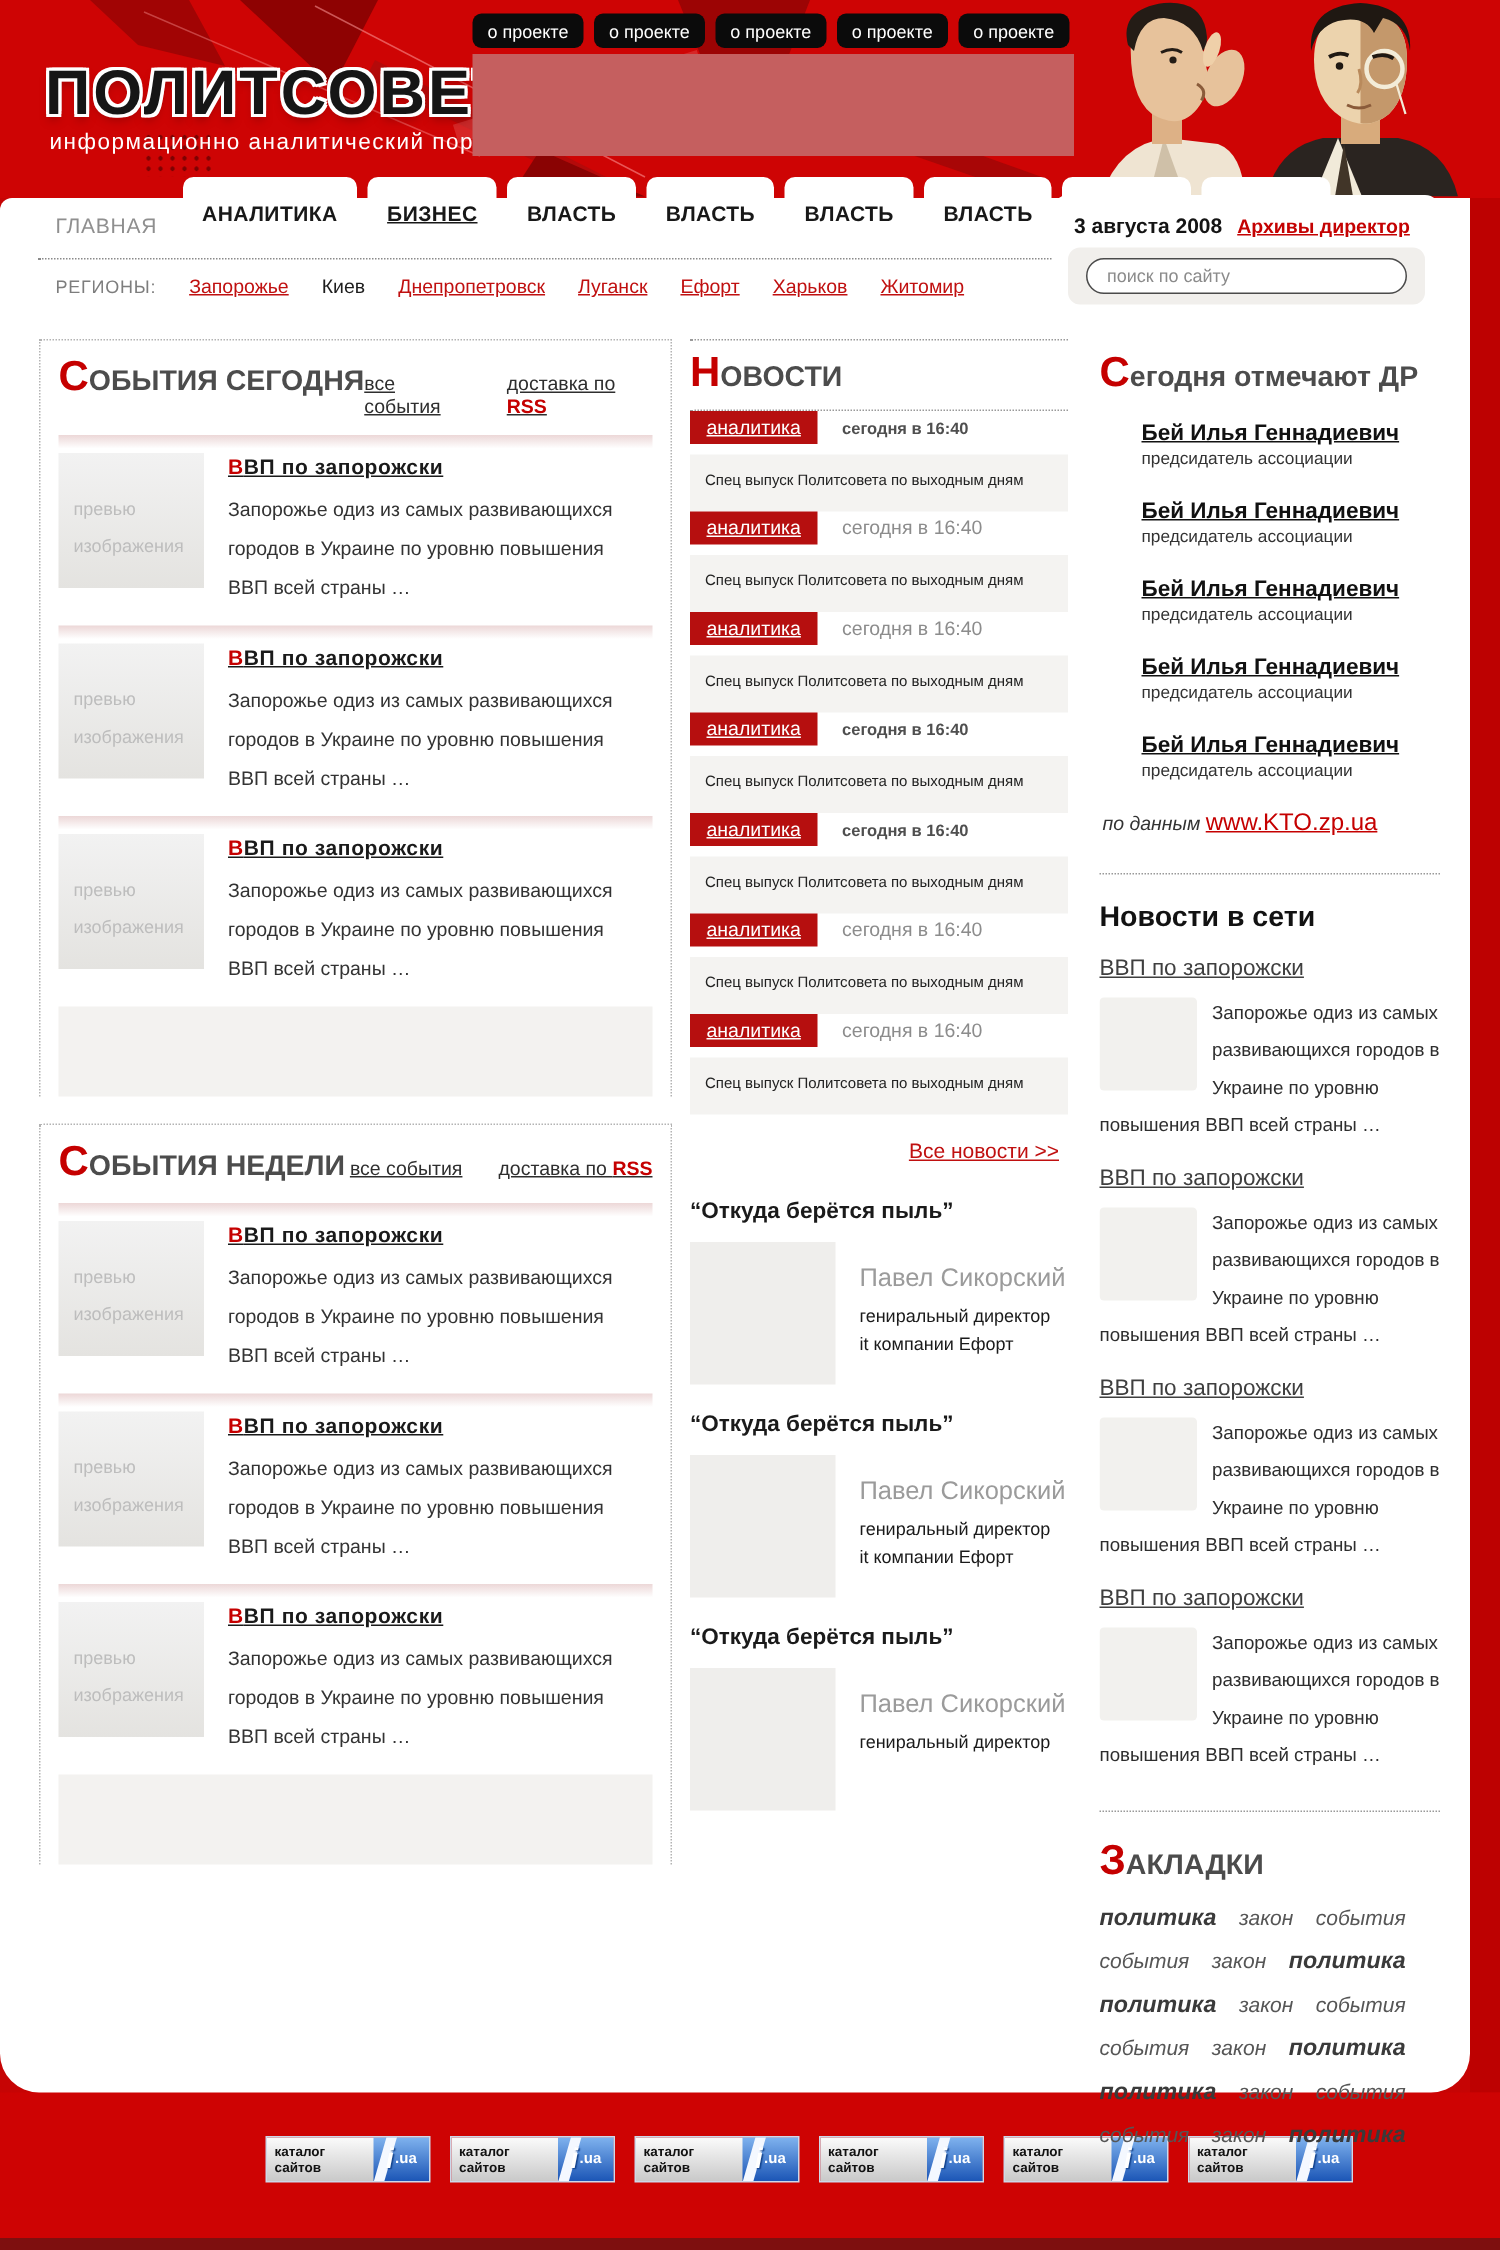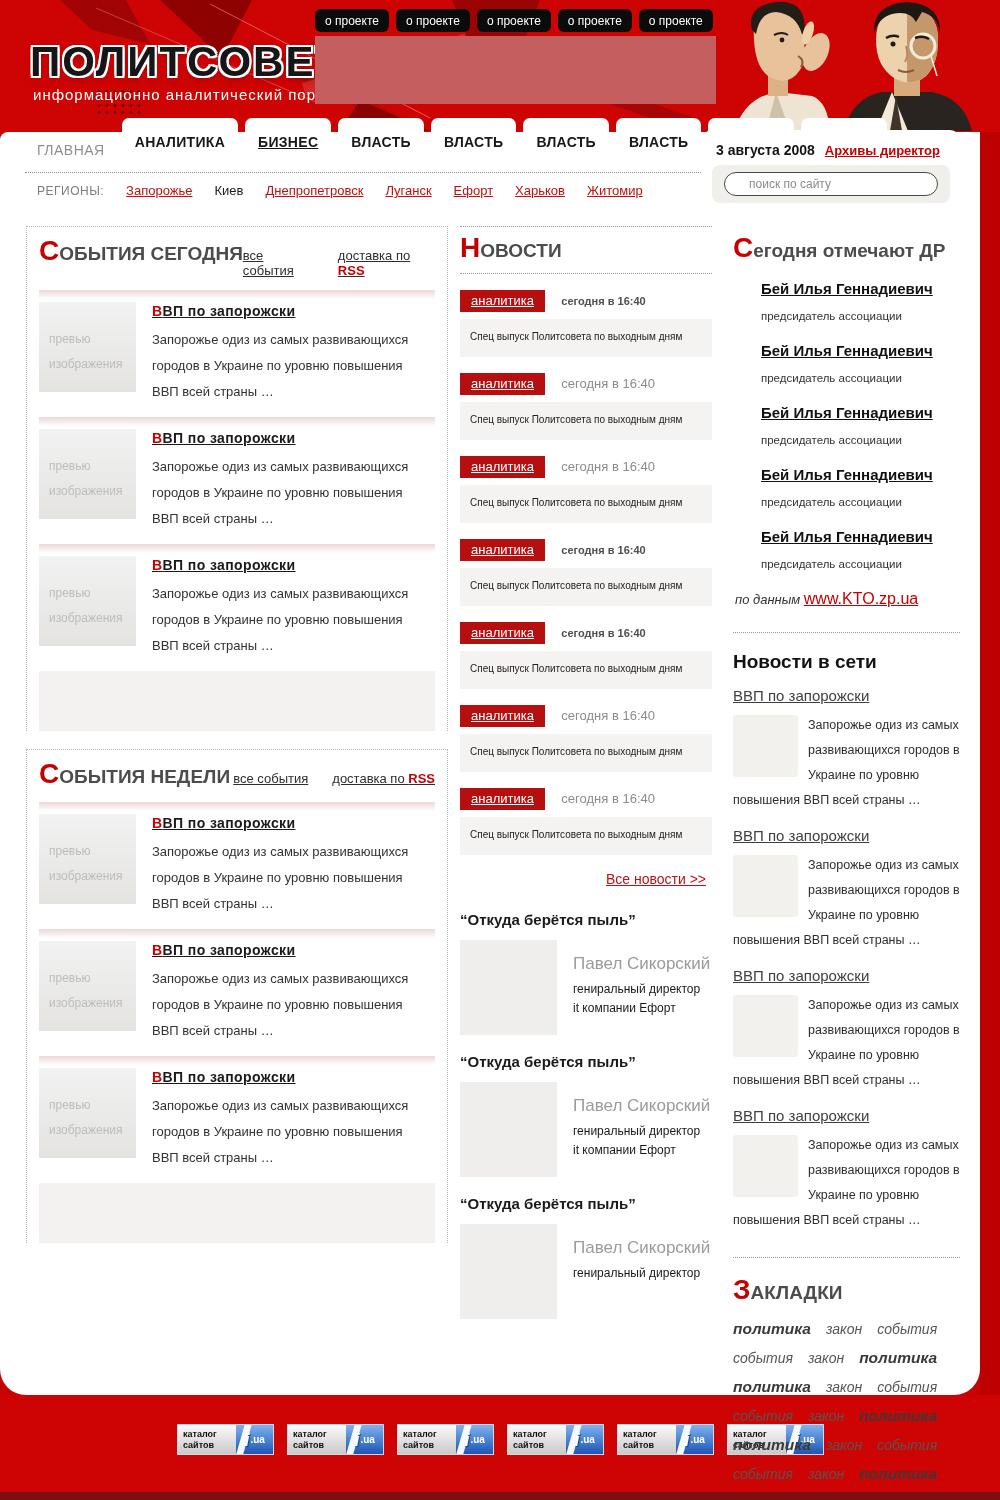--- a/index.html
+++ b/index.html
@@ -41,21 +41,21 @@
   .regions-label { color:#7d7d7d; font-size:12px; letter-spacing:.5px; }
   .rg { color:#c01010; text-decoration:underline; }
   .rg.cur { color:#1d1d1d; text-decoration:none; }
 
   
   .info-panel { position:absolute; left:702px; top:130px; width:258px; height:82px; background:#fff; border-radius:10px; }
   .date-row { padding:12px 14px 4px 14px; display:flex; align-items:baseline; gap:10px; }
   .date-txt { font-weight:bold; font-size:14px; color:#141414; }
   .archives { color:#c40202; font-weight:bold; font-size:13px; text-decoration:underline; }
   .search-wrap { margin:3px 10px 0 10px; background:#f1efec; border-radius:8px; padding:7px 12px; }
-  .search-input { width:100%; height:24px; border:1px solid #4a4a4a; border-radius:12px; padding:0 24px;
+  .search-input { width:100%; height:24px; border:1px solid #4a4a4a; border-radius:12px; padding:0 13px;
     font-size:12px; color:#333; font-family:inherit; outline:none; background:#fff; }
   .search-input::placeholder { color:#8b8b8b; }
 
   
   .sec-title { font-size:19px; color:#4c4c4c; white-space:nowrap; }
   .sec-title .cap { color:#c50000; font-size:28px; }
   .sec-title .caps { text-transform:uppercase; }
   .cols { position:absolute; z-index:3; }
 
   
@@ -74,58 +74,58 @@
   .ev-txt { margin-left:16px; }
   .ev-title { font-size:14px; font-weight:bold; color:#1a1a1a; text-decoration:underline; letter-spacing:.4px; margin:1px 0 8px; display:inline-block; }
   .ev-title .cap { color:#c50000; font-size:14px; }
   .ev-body { font-size:13px; color:#333; line-height:26px; max-width:262px; }
   .gray-bar { height:60px; background:#f3f2f0; margin:12px 0 0 0; }
   .week-gap { height:18px; }
 
   
   .col-mid { left:460px; top:226px; width:252px; }
   .mid-h { border-top:1px dotted #999; border-bottom:1px dotted #999; padding:5px 0 9px; }
-  .news-item { margin-top:16px; }
+  .news-item { }
   .badge { display:inline-block; background:#b60f0f; color:#fff; font-size:13px; padding:3px 11px 4px; }
   .ntime { color:#8c8c8c; font-size:13px; margin-left:12px; }
   .ntime.strong { font-weight:bold; font-size:11px; color:#4f4f4f; }
   .nbody { background:#f4f3f1; padding:6px 10px 8px; font-size:10px; line-height:24px; color:#222; margin-top:7px; }
   .all-news { display:block; text-align:right; color:#c01010; font-size:14px; text-decoration:underline; margin:16px 6px 24px 0; }
   .iv { margin-top:18px; }
   .iv-quote { font-size:15px; font-weight:bold; color:#1a1a1a; margin-bottom:12px; display:inline-block; }
   .iv-row { display:flex; margin-bottom:10px; }
   .iv-ph { width:97px; height:95px; flex:0 0 97px; background:#efeeec; }
   .iv-info { margin-left:16px; padding-top:14px; }
   .iv-name { color:#9b9b9b; font-size:17px; margin-bottom:6px; }
   .iv-role { color:#1a1a1a; font-size:12px; line-height:19px; }
 
   
   .col-right { left:733px; top:232px; width:227px; }
   .bd-item { margin:0 0 20px 28px; }
   .bd-list { margin-top:16px; }
   .bd-name { font-size:15px; font-weight:bold; color:#111; text-decoration:underline; }
-  .bd-role { font-size:11.5px; color:#333; margin-top:12px; }
+  .bd-role { font-size:11.5px; color:#333; margin-top:2px; }
   .bd-src { margin:4px 0 0 2px; font-size:13px; color:#333; }
   .bd-src i { font-style:italic; }
   .kto { color:#c50000; font-weight:normal; font-size:16px; text-decoration:underline; }
   .net-sec { margin-top:24px; border-top:1px dotted #999; padding-top:18px; }
   .net-title { font-size:19px; font-weight:bold; color:#121212; }
   .net-item { margin-top:14px; }
   .net-link { color:#3f3f3f; font-size:15px; text-decoration:underline; }
   .net-body { margin-top:8px; font-size:12.5px; line-height:25px; color:#2e2e2e; overflow:hidden; }
   .net-thumb { float:left; width:65px; height:62px; background:#f2f1ee; border-radius:3px; margin:2px 10px 2px 0; }
   .bm-sec { margin-top:24px; border-top:1px dotted #999; padding-top:16px; }
   .bm-rows { margin-top:14px; }
   .bm-row { margin-bottom:11px; }
   .tag { font-size:14px; color:#565656; margin-right:15px; text-decoration:none;font-style:italic; }
   .tag.big { font-size:15.5px; font-weight:bold; color:#3a3a3a; }
 
   
   .badges { position:absolute; left:177px; top:1424px; display:flex; gap:13px; }
-  .cat-badge { width:97px; height:31px; display:flex; border:1px solid #cdd9ea; background:linear-gradient(#fbfbfb,#c9c9c9); cursor:pointer; }
+  .cat-badge { width:110px; height:31px; display:flex; border:1px solid #cdd9ea; background:linear-gradient(#fbfbfb,#c9c9c9); cursor:pointer; }
   .cat-left { flex:1; font-size:9px; font-weight:bold; color:#111; padding:4px 0 0 5px; line-height:11px; }
   .cat-right { width:37px; background:linear-gradient(#7fb2ee,#1c56b6); color:#fff; position:relative; overflow:hidden;
     display:flex; align-items:center; justify-content:center; }
   .cat-right::before { content:""; position:absolute; left:4px; top:-4px; width:7px; height:40px; background:#f4f8ff; transform:skewX(-16deg); }
   .cat-i { font-style:italic; font-weight:bold; font-size:19px; position:relative; text-shadow:1px 1px 1px #10408a; }
   .cat-ua { font-weight:bold; font-size:10px; position:relative; margin-left:1px; }
 </style>
 </head>
 <body>
 

